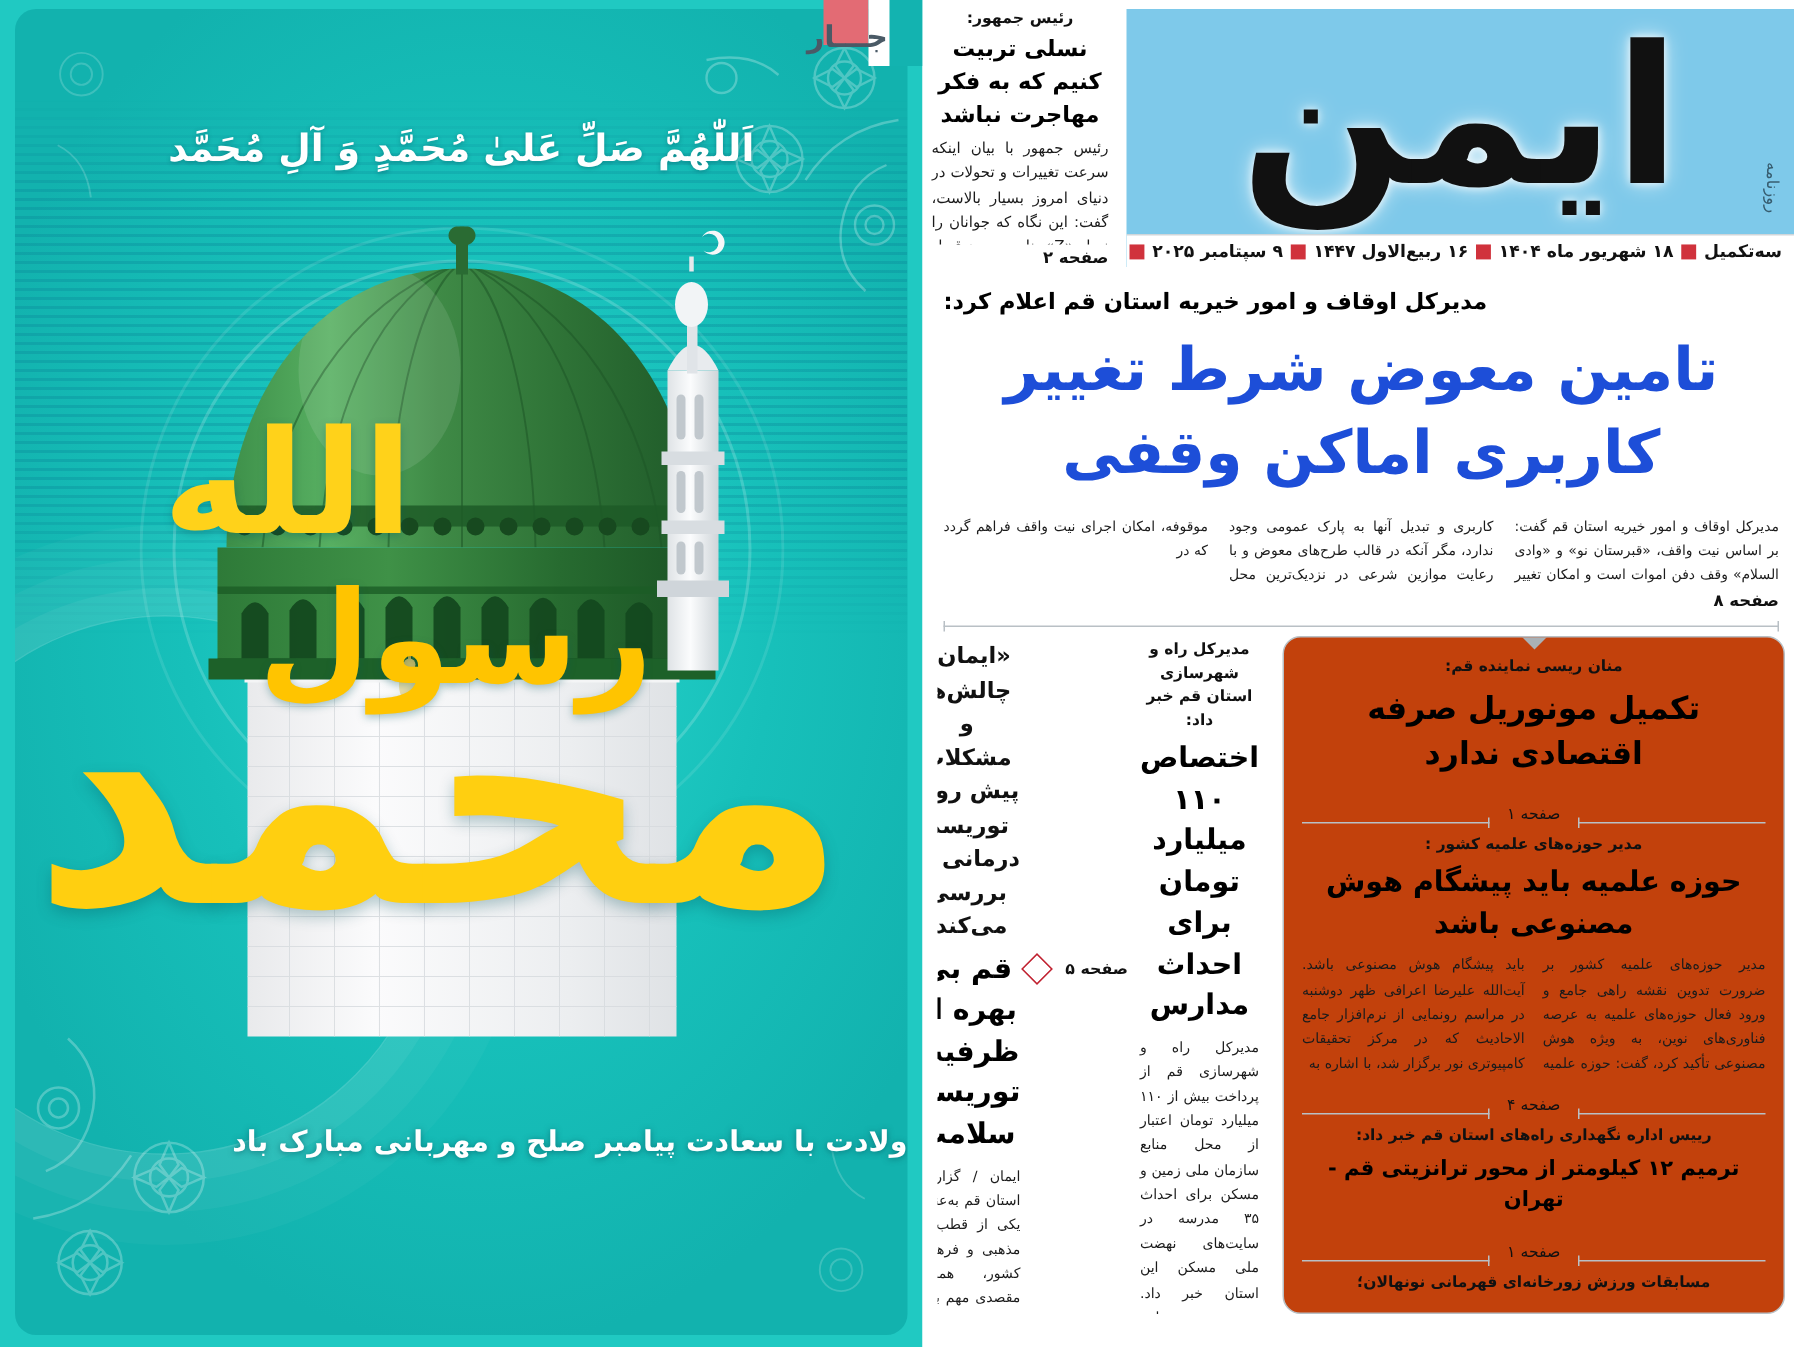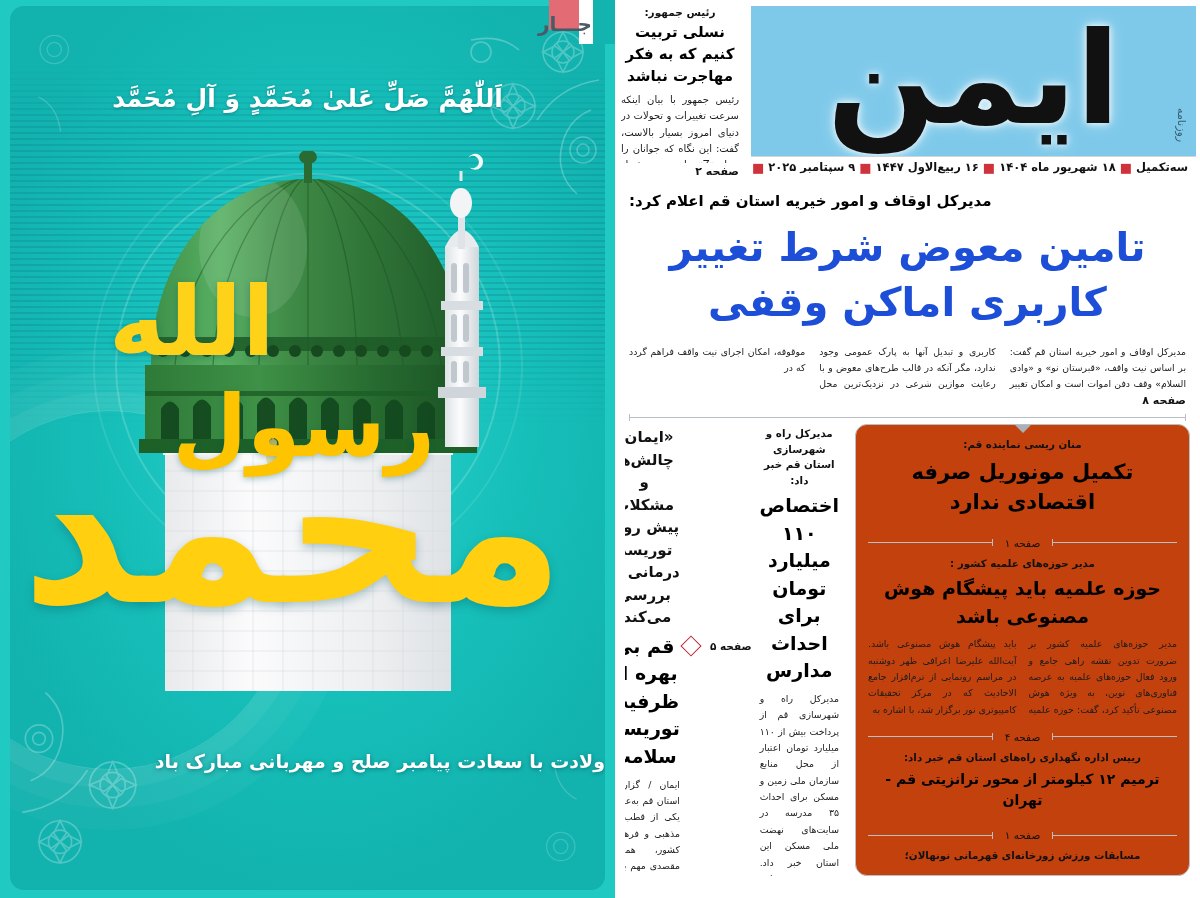--- a/index.html
+++ b/index.html
@@ -343,21 +343,21 @@
   .t-22 { font-size: 21px; }
   .t-19 { font-size: 19px; }
   .t-18 { font-size: 14px; }
   .art-body {
     font-size: 9.4px; line-height: 1.74; color:#1b1b1b; text-align: justify;
   }
   .art-body.two {
     column-count: 2; column-gap: 12px;
   }
   .pageref {
-    display:flex; align-items:center; gap:6px;
+    display:flex; align-items:flex-end; gap:6px;
     font-size: 10.5px; color:#111; margin: 7px 0 7px 0;
     justify-content:center;
   }
   .pageref .line { flex:1 1 auto; height:1px; background:#b9c0c5; position:relative; }
   .pageref .line:before { content:""; position:absolute; top:-3px; width:1px; height:7px; background:#b9c0c5; }
   .pageref .line.l:before { left:0; }
   .pageref .line.r:before { right:0; }
   .pageref .lbl { padding: 0 6px; white-space:nowrap; }
 
   .pageref-dia {

